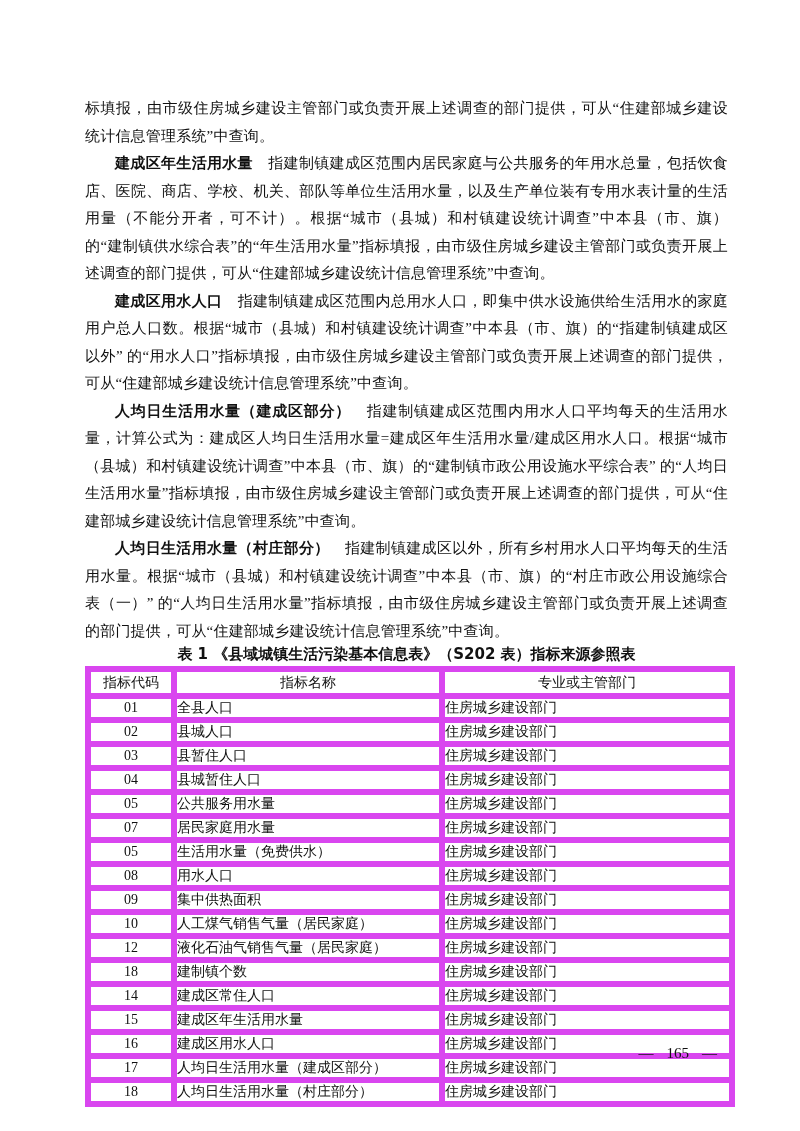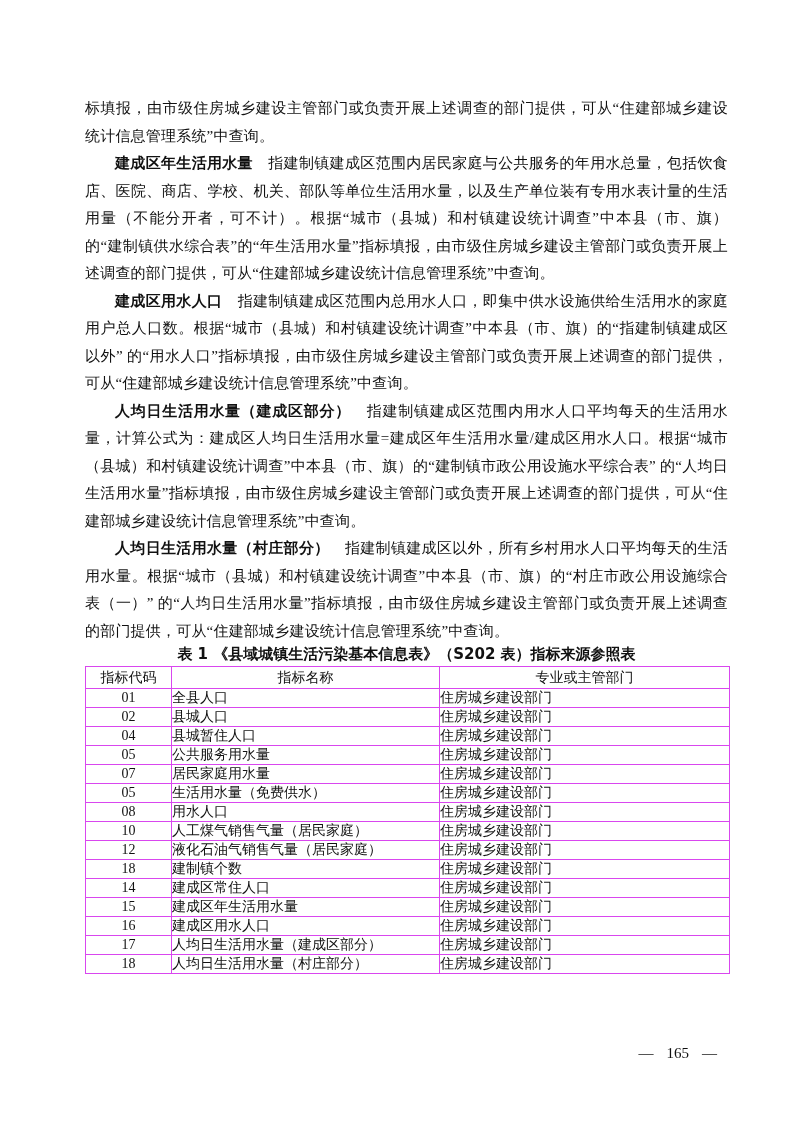--- a/index.html
+++ b/index.html
@@ -45,21 +45,21 @@
   table.ref-table {
     width: 644px;
     border-collapse: collapse;
     table-layout: fixed;
     font-size: 14px;
   }
   table.ref-table col.c-code { width: 86px; }
   table.ref-table col.c-name { width: 268px; }
   table.ref-table col.c-dept { width: 290px; }
   table.ref-table th, table.ref-table td {
-    border: 1px solid #d946ef;
+    border: 6px solid #d946ef;
     padding: 0;
     font-weight: normal;
     white-space: nowrap;
     overflow: hidden;
   }
   table.ref-table th {
     height: 21px;
     text-align: center;
   }
   table.ref-table td { height: 17.8px; }
@@ -112,20 +112,25 @@
             <td class="cell-code">01</td>
             <td class="cell-name">全县人口</td>
             <td class="cell-dept">住房城乡建设部门</td>
           </tr>
           <tr>
             <td class="cell-code">02</td>
             <td class="cell-name">县城人口</td>
             <td class="cell-dept">住房城乡建设部门</td>
           </tr>
           <tr>
+            <td class="cell-code">03</td>
+            <td class="cell-name">县暂住人口</td>
+            <td class="cell-dept">住房城乡建设部门</td>
+          </tr>
+          <tr>
             <td class="cell-code">04</td>
             <td class="cell-name">县城暂住人口</td>
             <td class="cell-dept">住房城乡建设部门</td>
           </tr>
           <tr>
             <td class="cell-code">05</td>
             <td class="cell-name">公共服务用水量</td>
             <td class="cell-dept">住房城乡建设部门</td>
           </tr>
           <tr>
@@ -134,20 +139,25 @@
             <td class="cell-dept">住房城乡建设部门</td>
           </tr>
           <tr>
             <td class="cell-code">05</td>
             <td class="cell-name">生活用水量（免费供水）</td>
             <td class="cell-dept">住房城乡建设部门</td>
           </tr>
           <tr>
             <td class="cell-code">08</td>
             <td class="cell-name">用水人口</td>
+            <td class="cell-dept">住房城乡建设部门</td>
+          </tr>
+          <tr>
+            <td class="cell-code">09</td>
+            <td class="cell-name">集中供热面积</td>
             <td class="cell-dept">住房城乡建设部门</td>
           </tr>
           <tr>
             <td class="cell-code">10</td>
             <td class="cell-name">人工煤气销售气量（居民家庭）</td>
             <td class="cell-dept">住房城乡建设部门</td>
           </tr>
           <tr>
             <td class="cell-code">12</td>
             <td class="cell-name">液化石油气销售气量（居民家庭）</td>

